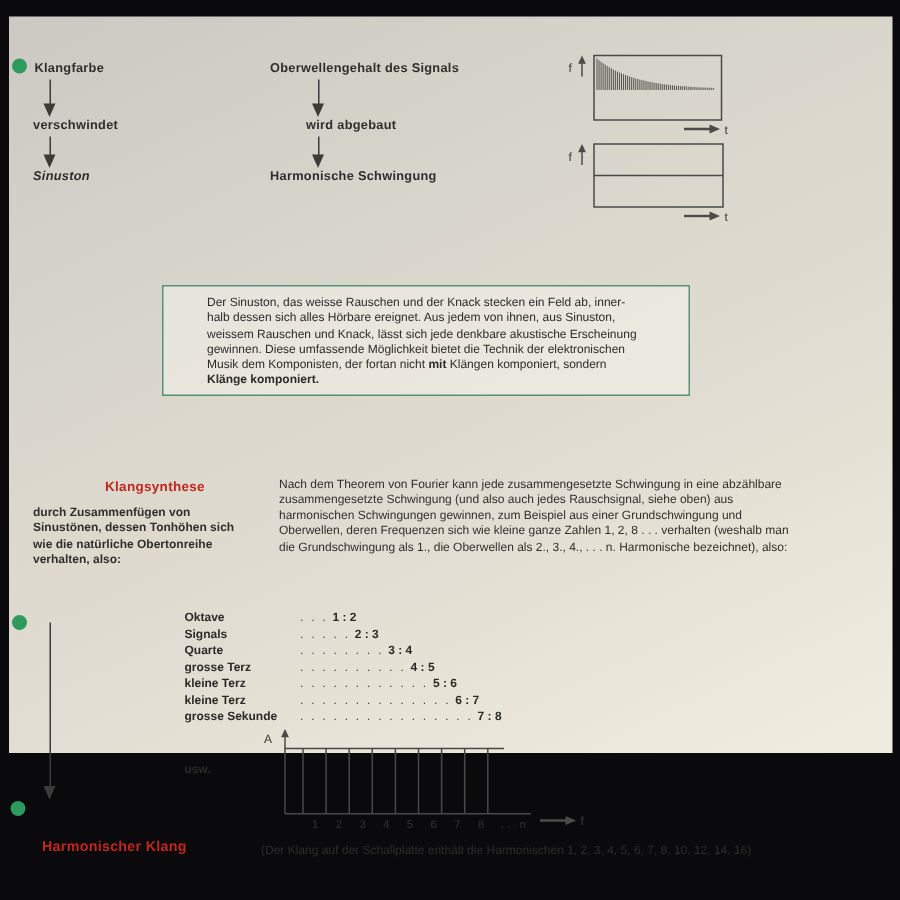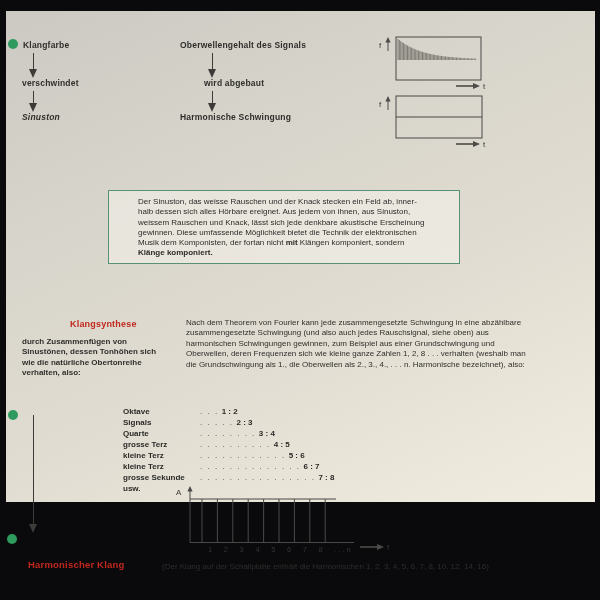--- a/index.html
+++ b/index.html
@@ -17,21 +17,21 @@
        border-left:4px solid transparent;border-right:4px solid transparent;border-top:9px solid #3c3b38;}
   .gbox{position:absolute;left:102px;top:179px;width:352px;height:74px;box-sizing:border-box;
         border:1.5px solid #579178;background:rgba(250,249,242,.45);padding:6px 0 0 13px;}
   .bl{font-size:8px;line-height:10.3px;color:#2c2b28;white-space:nowrap;padding-left:16px;}
   .para{position:absolute;}
   .para div{font-size:8px;line-height:10.4px;color:#302f2c;white-space:nowrap;}
   .irow{position:absolute;left:89px;font-size:8px;color:#2e2d2a;white-space:nowrap;margin-left:28px;}
   .irow .nm{display:inline-block;width:77px;font-weight:bold;color:#2b2a27;}
   .irow .dt{letter-spacing:1.5px;color:#3a3936;}
   .irow .rt{margin-left:3px;font-weight:bold;color:#2b2a27;}
-  .cap{position:absolute;left:156px;top:551px;font-size:8px;color:#2e2d2a;white-space:nowrap;}
+  .cap{position:absolute;left:168px;top:551px;font-size:8px;color:#2e2d2a;white-space:nowrap;}
   svg text{font-family:"Liberation Sans",sans-serif;}
 </style>
 </head>
 <body>
 
 <div class="page">
 
   <span class="dot" style="left:2px;top:28px;"></span>
   <div class="lbl" style="left:17px;top:29px;">Klangfarbe</div>
   <div class="down-arrow" style="left:23px;top:42px;height:25px;">
@@ -162,21 +162,21 @@
     <div>die Grundschwingung als 1., die Oberwellen als 2., 3., 4., . . . n. Harmonische bezeichnet), also:</div>
   </div>
 
   <div class="irow" style="top:396px;"><span class="nm">Oktave</span><span class="dt">. . .</span><span class="rt">1 : 2</span></div>
   <div class="irow" style="top:407px;"><span class="nm">Signals</span><span class="dt">. . . . .</span><span class="rt">2 : 3</span></div>
   <div class="irow" style="top:418px;"><span class="nm">Quarte</span><span class="dt">. . . . . . . .</span><span class="rt">3 : 4</span></div>
   <div class="irow" style="top:429px;"><span class="nm">grosse Terz</span><span class="dt">. . . . . . . . . .</span><span class="rt">4 : 5</span></div>
   <div class="irow" style="top:440px;"><span class="nm">kleine Terz</span><span class="dt">. . . . . . . . . . . .</span><span class="rt">5 : 6</span></div>
   <div class="irow" style="top:451px;"><span class="nm">kleine Terz</span><span class="dt">. . . . . . . . . . . . . .</span><span class="rt">6 : 7</span></div>
   <div class="irow" style="top:462px;"><span class="nm">grosse Sekunde</span><span class="dt">. . . . . . . . . . . . . . . .</span><span class="rt">7 : 8</span></div>
-  <div class="irow" style="top:473px;"><span class="nm">usw.</span></div>
+  <div class="irow" style="top:497px;"><span class="nm">usw.</span></div>
 
   <svg class="abs" style="left:162px;top:470px;" width="240" height="88">
     <text x="8" y="14" font-size="8" fill="#3a3936">A</text>
     <line x1="22" y1="9" x2="22" y2="61.5" stroke="#4a4947" stroke-width="1"></line>
     <path d="M22 5 l-2.6 5.5 h5.2 z" fill="#4a4947"></path>
     <line x1="22" y1="18" x2="168" y2="18" stroke="#4a4947" stroke-width="1"></line>
     <line x1="22" y1="61.5" x2="186" y2="61.5" stroke="#4a4947" stroke-width="1"></line>
     <g id="comb-bars" stroke="#4a4947" stroke-width="1">
         <line x1="34.0" y1="18" x2="34.0" y2="61.5"></line>
         <line x1="49.4" y1="18" x2="49.4" y2="61.5"></line>

